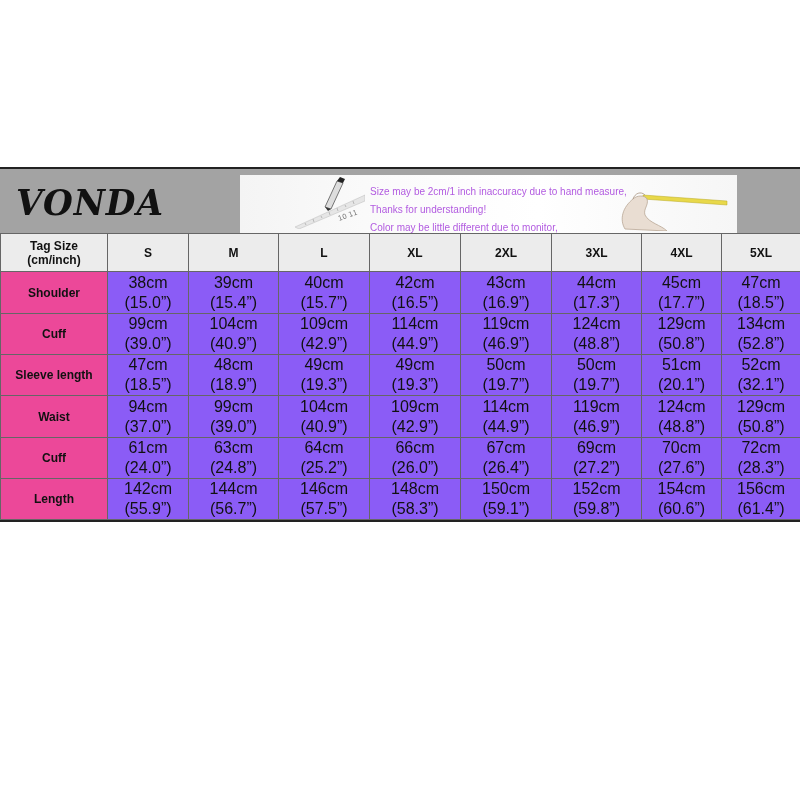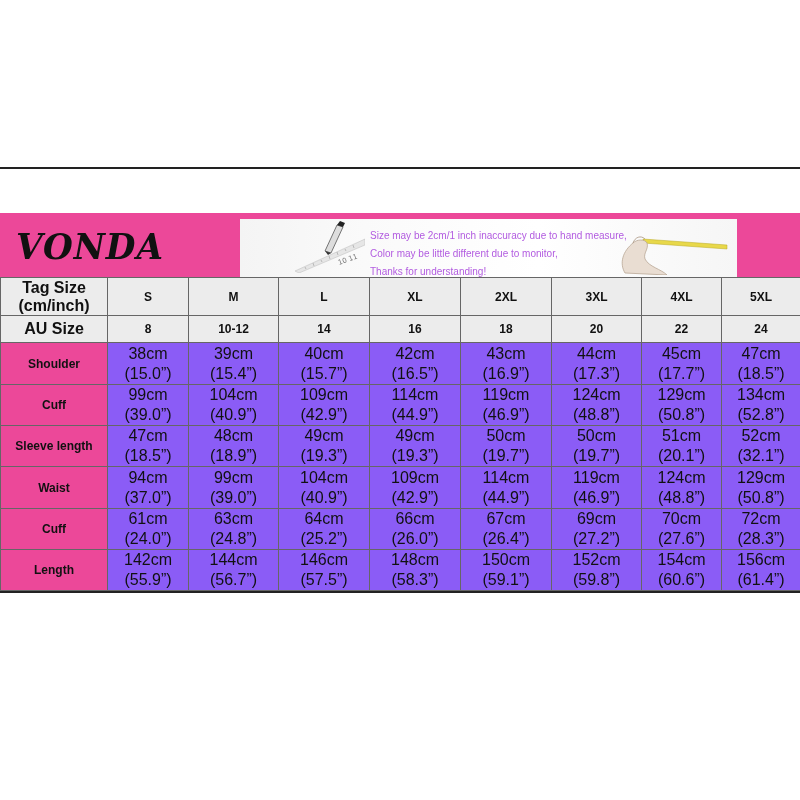--- a/index.html
+++ b/index.html
@@ -1,30 +1,30 @@
 <!DOCTYPE html>
 <html><head>
 <meta charset="utf-8">
 <style>
   html, body { margin:0; padding:0; background:#ffffff; }
   body { width:800px; height:800px; position:relative; overflow:hidden; font-family:"Liberation Sans", sans-serif; }
   .wrap { position:absolute; left:0; top:167px; width:800px; }
   .topline { height:2px; background:#222; }
-  .header { position:relative; height:64px; background:#ec4899;margin-top:44px; }
+  .header { position:relative; height:64px; background:#a3a3a3; }
   .brand { position:absolute; left:16px; top:12px; font-family:"DejaVu Serif", serif; font-size:36px; font-weight:bold; font-style:italic; letter-spacing:1px; color:#111; transform:scaleX(0.95); transform-origin:left; }
   .banner { position:absolute; left:240px; top:6px; width:497px; height:58px; background:linear-gradient(90deg,#f4f4f4 0%,#fafafa 25%,#ffffff 60%,#f6f6f6 100%); }
   .pencil { position:absolute; left:55px; top:2px; width:70px; height:52px; }
   .notes { position:absolute; left:130px; top:8px; font-size:10px; line-height:18px; color:#b25be0; }
   .hand { position:absolute; left:375px; top:6px; width:120px; height:50px; }
   table { border-collapse:collapse; width:800px; table-layout:fixed; }
   td { border:1.5px solid #666; text-align:center; vertical-align:middle; padding:0; color:#111; }
   tr.size td { background:#ececec; font-weight:bold; font-size:12px; }
   tr.meas td { background:#8b5cf6; font-size:16px; line-height:20px; }
   tr.meas td.lbl { background:#ec4899; font-weight:bold; font-size:12px; }
-  tr.size td.lbl { font-size:16px; }
+  tr.size td.lbl { font-size:12px; }
   .bottomline { height:2px; background:#222; }
 </style>
 </head>
 <body>
 
 <div class="wrap">
   <div class="topline"></div>
   <div class="header">
     <div class="brand">VONDA</div>
     <div class="banner">
@@ -39,22 +39,22 @@
             <line x1="50" y1="28" x2="51" y2="30"></line>
           <line x1="58" y1="24" x2="59" y2="27"></line>
         </g>
         <text x="44" y="44" font-size="7" fill="#777" font-family="DejaVu Sans, sans-serif" transform="rotate(-20 44 44)">10 11</text>
         <polygon points="30,30 42,4 48,6 36,32" fill="#ddd" stroke="#555" stroke-width="0.8"></polygon>
         <polygon points="42,4 45,0 50,2 48,6" fill="#222"></polygon>
         <polygon points="30,30 33,34 36,32" fill="#333"></polygon>
       </svg>
       <div class="notes">
         <div>Size may be 2cm/1 inch inaccuracy due to hand measure,</div>
+        <div>Thanks for understanding!</div>
         <div>Color may be little different due to monitor,</div>
-        <div>Thanks for understanding!</div>
       </div>
       <svg class="hand" viewBox="0 0 120 50">
         <polygon points="28,14 112,20 112,24 28,18" fill="#e8d84a" stroke="#b8a820" stroke-width="0.5"></polygon>
         <path d="M10,48 C4,38 8,26 18,18 C22,14 30,14 32,18 C34,24 28,28 30,34 C34,42 46,44 52,50 Z" fill="#e9ddd2" stroke="#b9a796" stroke-width="0.8"></path>
         <path d="M18,18 C20,12 26,10 30,14" fill="none" stroke="#a89480" stroke-width="0.8"></path>
       </svg>
     </div>
   </div>
 
   <table>
@@ -77,31 +77,20 @@
           </td>
         <td>S</td>
         <td>M</td>
         <td>L</td>
         <td>XL</td>
         <td>2XL</td>
         <td>3XL</td>
         <td>4XL</td>
         <td>5XL</td>
       </tr>
-      <tr class="size" style="height:27px">
-        <td class="lbl">AU Size</td>
-        <td>8</td>
-        <td>10-12</td>
-        <td>14</td>
-        <td>16</td>
-        <td>18</td>
-        <td>20</td>
-        <td>22</td>
-        <td>24</td>
-      </tr>
 
       <tr class="meas" style="height:42px">
         <td class="lbl">Shoulder</td>
         <td>
             <div>38cm</div>
             <div>(15.0”)</div>
           </td>
         <td>
             <div>39cm</div>
             <div>(15.4”)</div>

